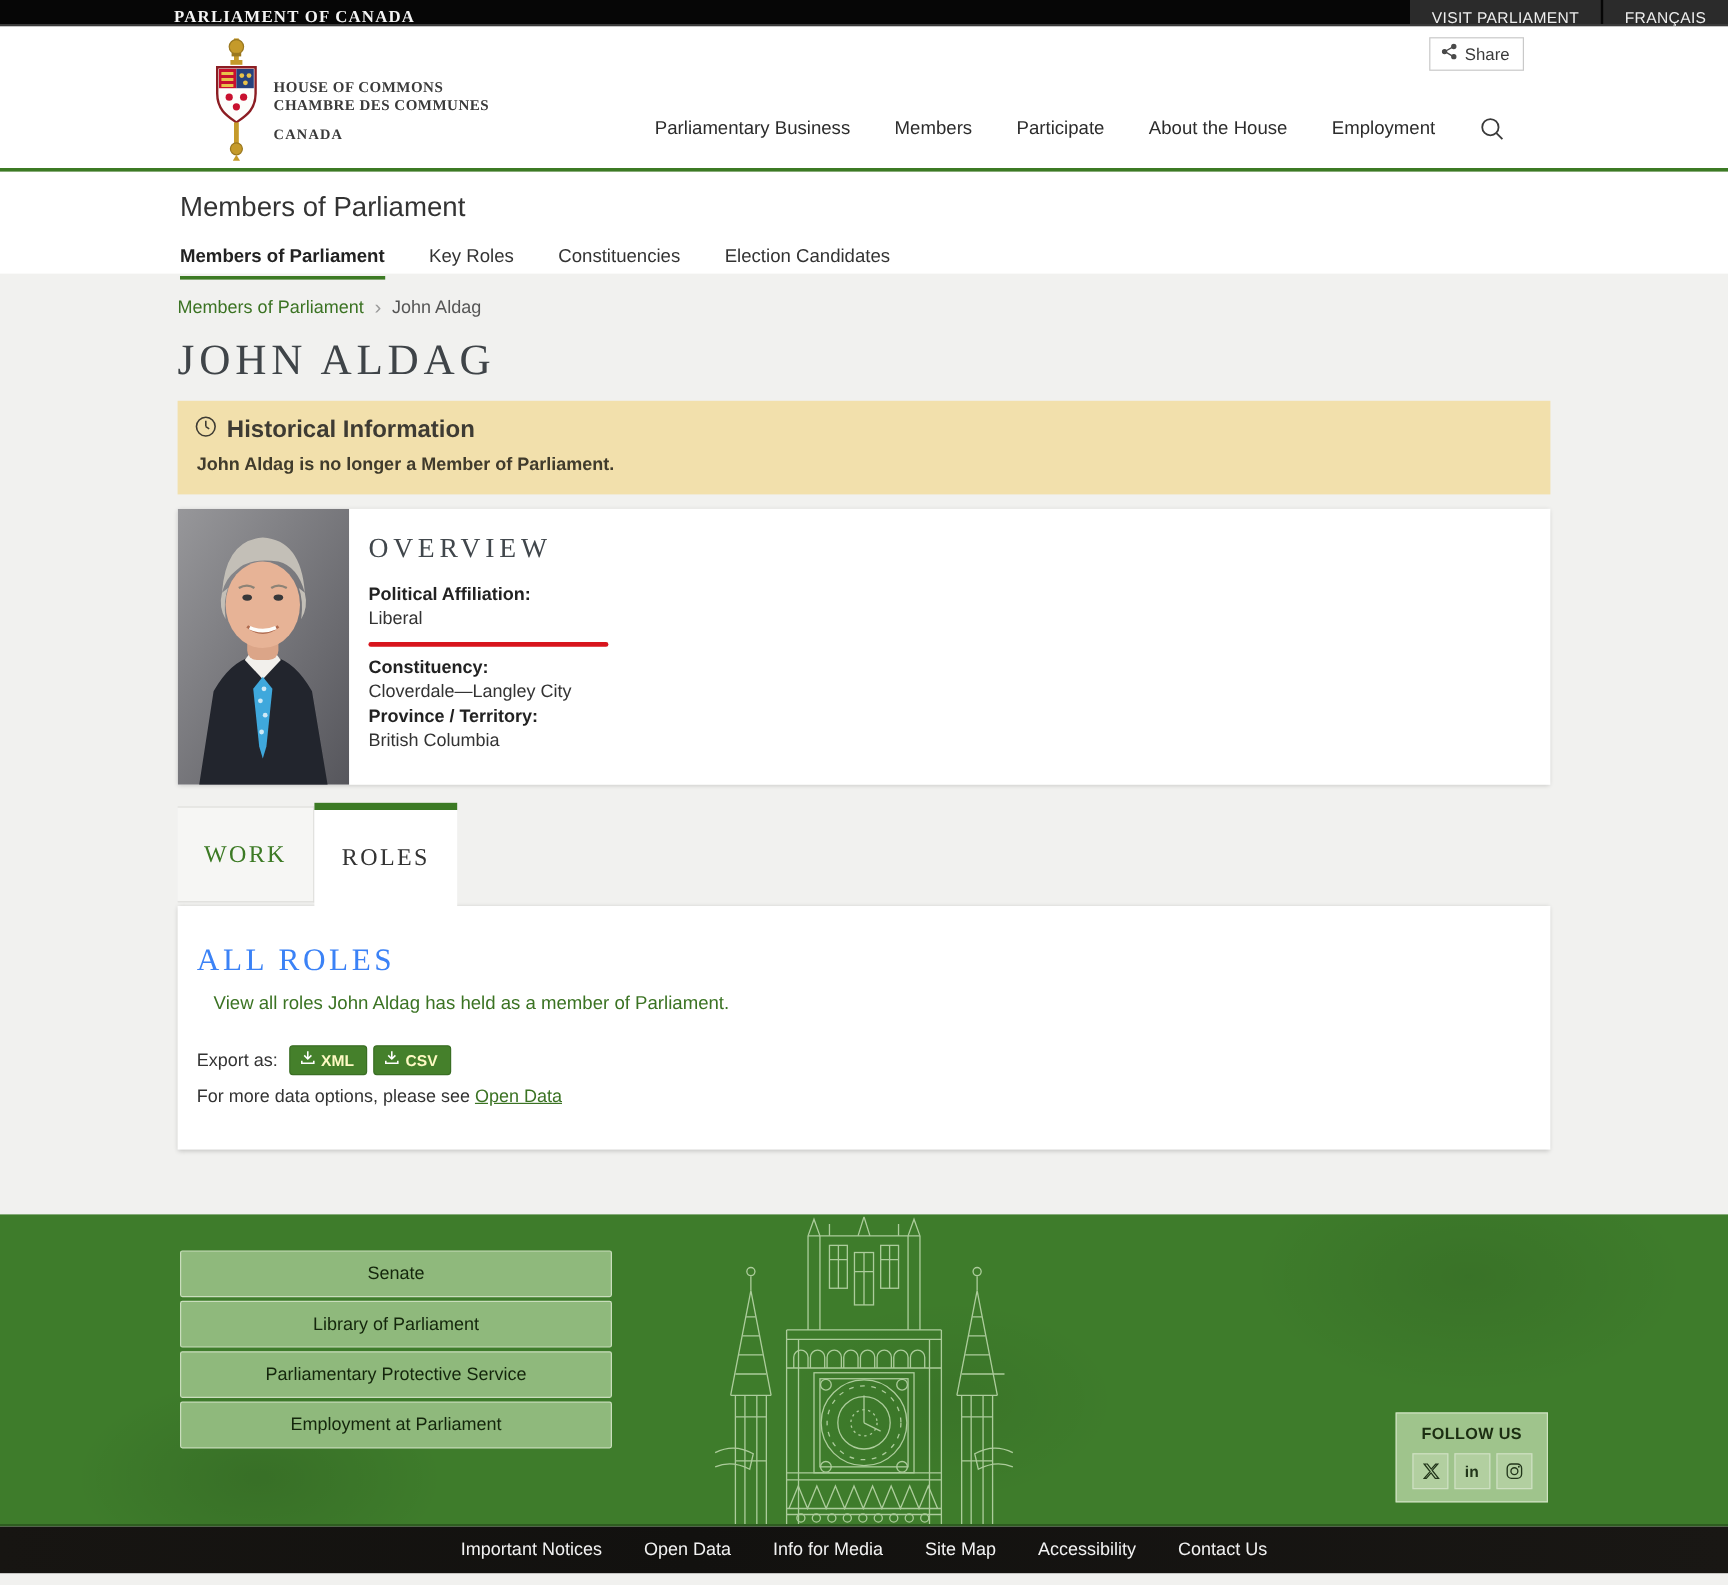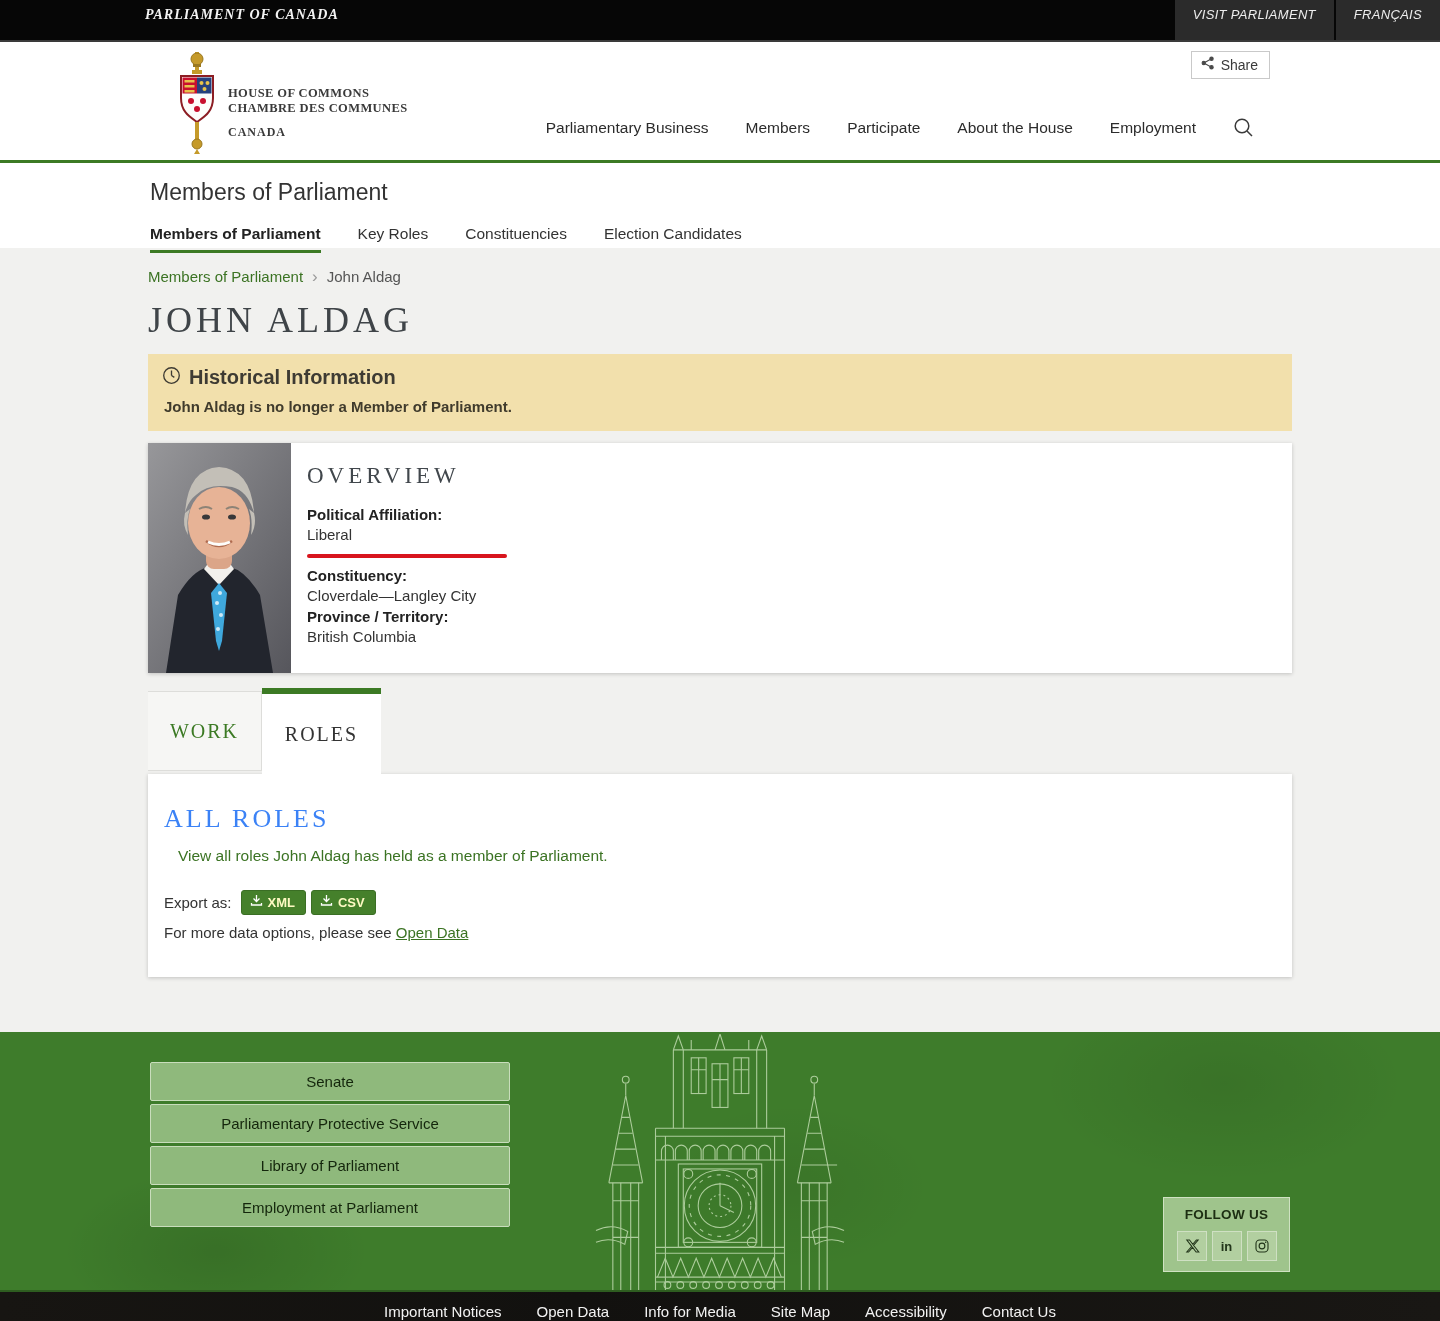--- a/index.html
+++ b/index.html
@@ -7,24 +7,23 @@
   body {
     font-family: "Liberation Sans", sans-serif;
     background: #f1f1ef;
     color: #333;
     position: relative;
     overflow: hidden;
   }
 
   
   .topbar {
-    height: 42px; background: #060606; color: #fff;
+    height: 22px; background: #060606; color: #fff;
     display: flex; justify-content: space-between; align-items: stretch;
     border-bottom: 2px solid #3a3a3a;
-    font-style: italic;
   }
   .topbar-brand {
     font-family: "Liberation Serif", serif; font-weight: bold;
     font-size: 14px; letter-spacing: 1px; line-height: 30px;
     padding-left: 145px; color: #f3f3f3;
   }
   .topbar-right { display: flex; }
   .topbar-tab {
     background: #2b2b2b; color: #ededed; font-size: 13px;
     line-height: 30px; padding: 0 18px; margin-left: 2px; cursor: pointer;
@@ -416,22 +415,22 @@
         <circle cx="220" cy="46" r="3.4"></circle>
       <path d="M207 150 V258 M233 150 V258 M215 150 V258 M225 150 V258 M207 168 H233 M207 205 H233"></path>
 
       <path d="M0 198 Q16 190 32 199 L29 212 Q14 204 0 210"></path>
       <path d="M250 198 Q234 190 218 199 L221 212 Q236 204 250 210"></path>
     </svg>
   </div>
 
   <div class="footer-buttons">
     <div class="footer-btn">Senate</div>
+    <div class="footer-btn">Library of Parliament</div>
     <div class="footer-btn">Parliamentary Protective Service</div>
-    <div class="footer-btn">Library of Parliament</div>
     <div class="footer-btn">Employment at Parliament</div>
   </div>
 
   <div class="follow-box">
     <div class="follow-title">FOLLOW US</div>
     <div class="follow-icons">
       <div class="social-btn">
         <svg width="16" height="16" viewBox="0 0 20 20">
           <path d="M3.5 2.5 h3.4 l4 5.3 4.6-5.3 h2.2 l-5.8 6.7 6.6 8.3 h-3.4 l-4.4-5.7 -5 5.7 H3.5 l6.2-7.1 Z" fill="none" stroke="#22351a" stroke-width="1.3"></path>
         </svg>

